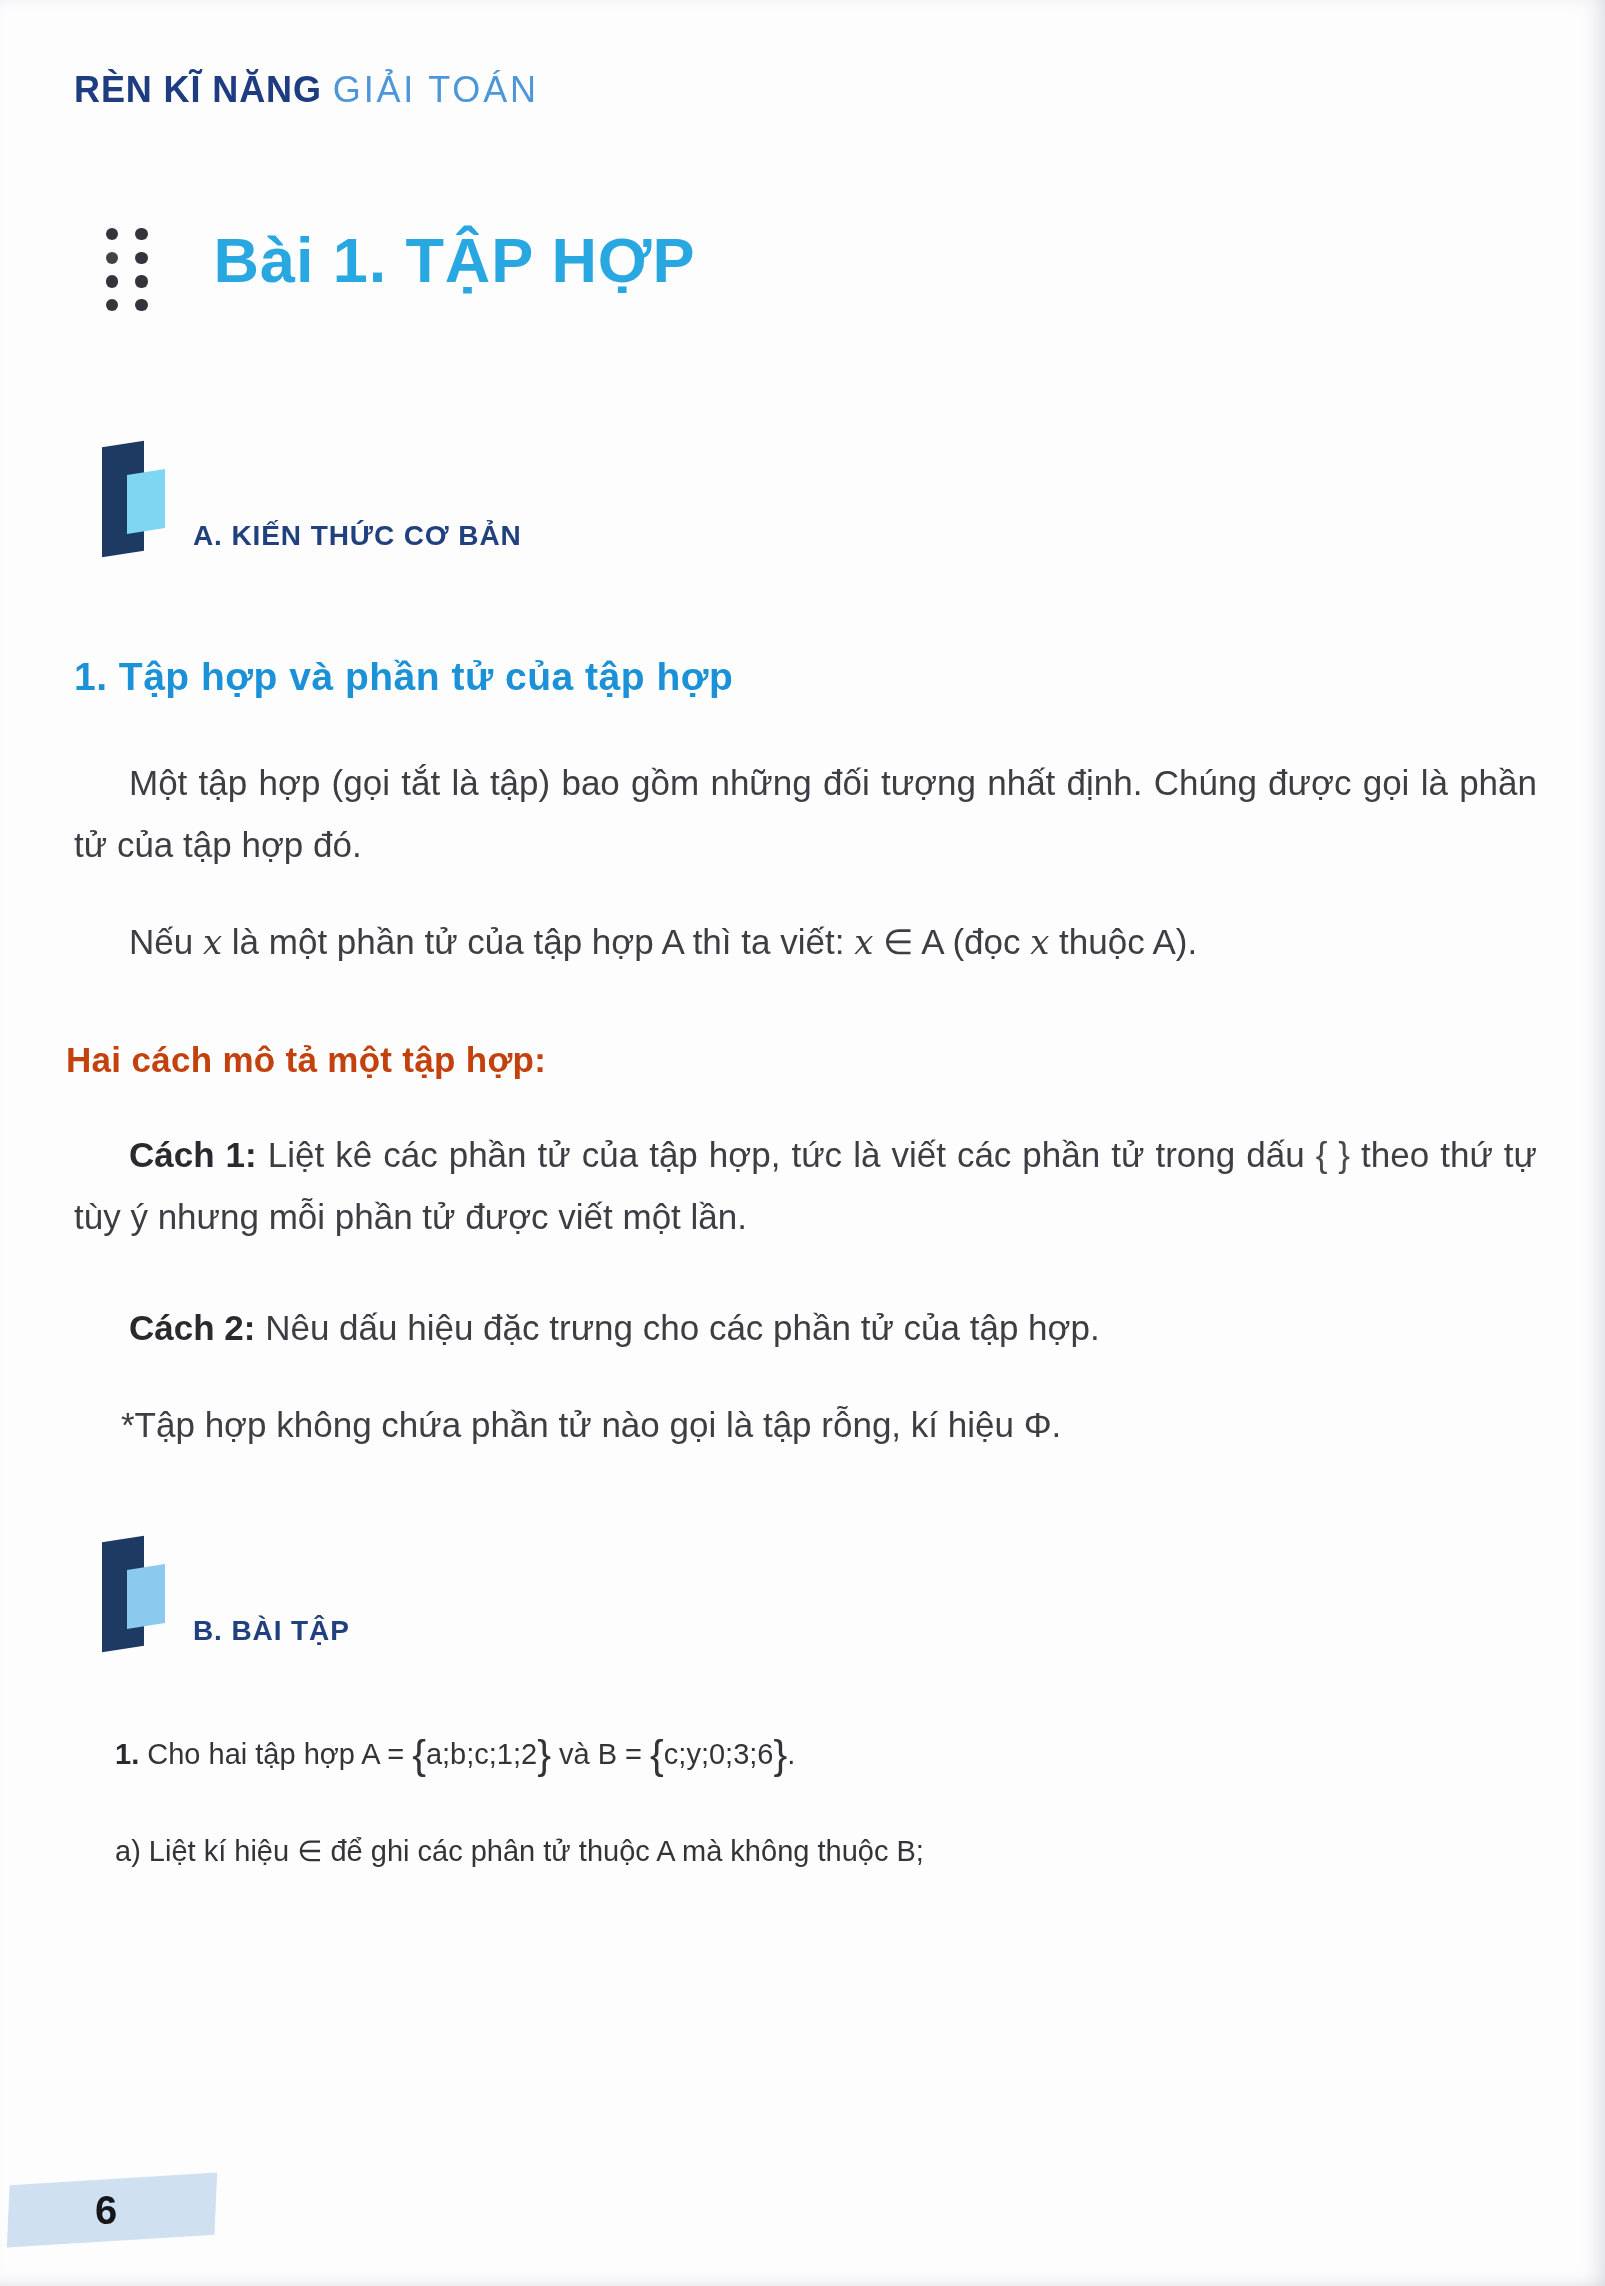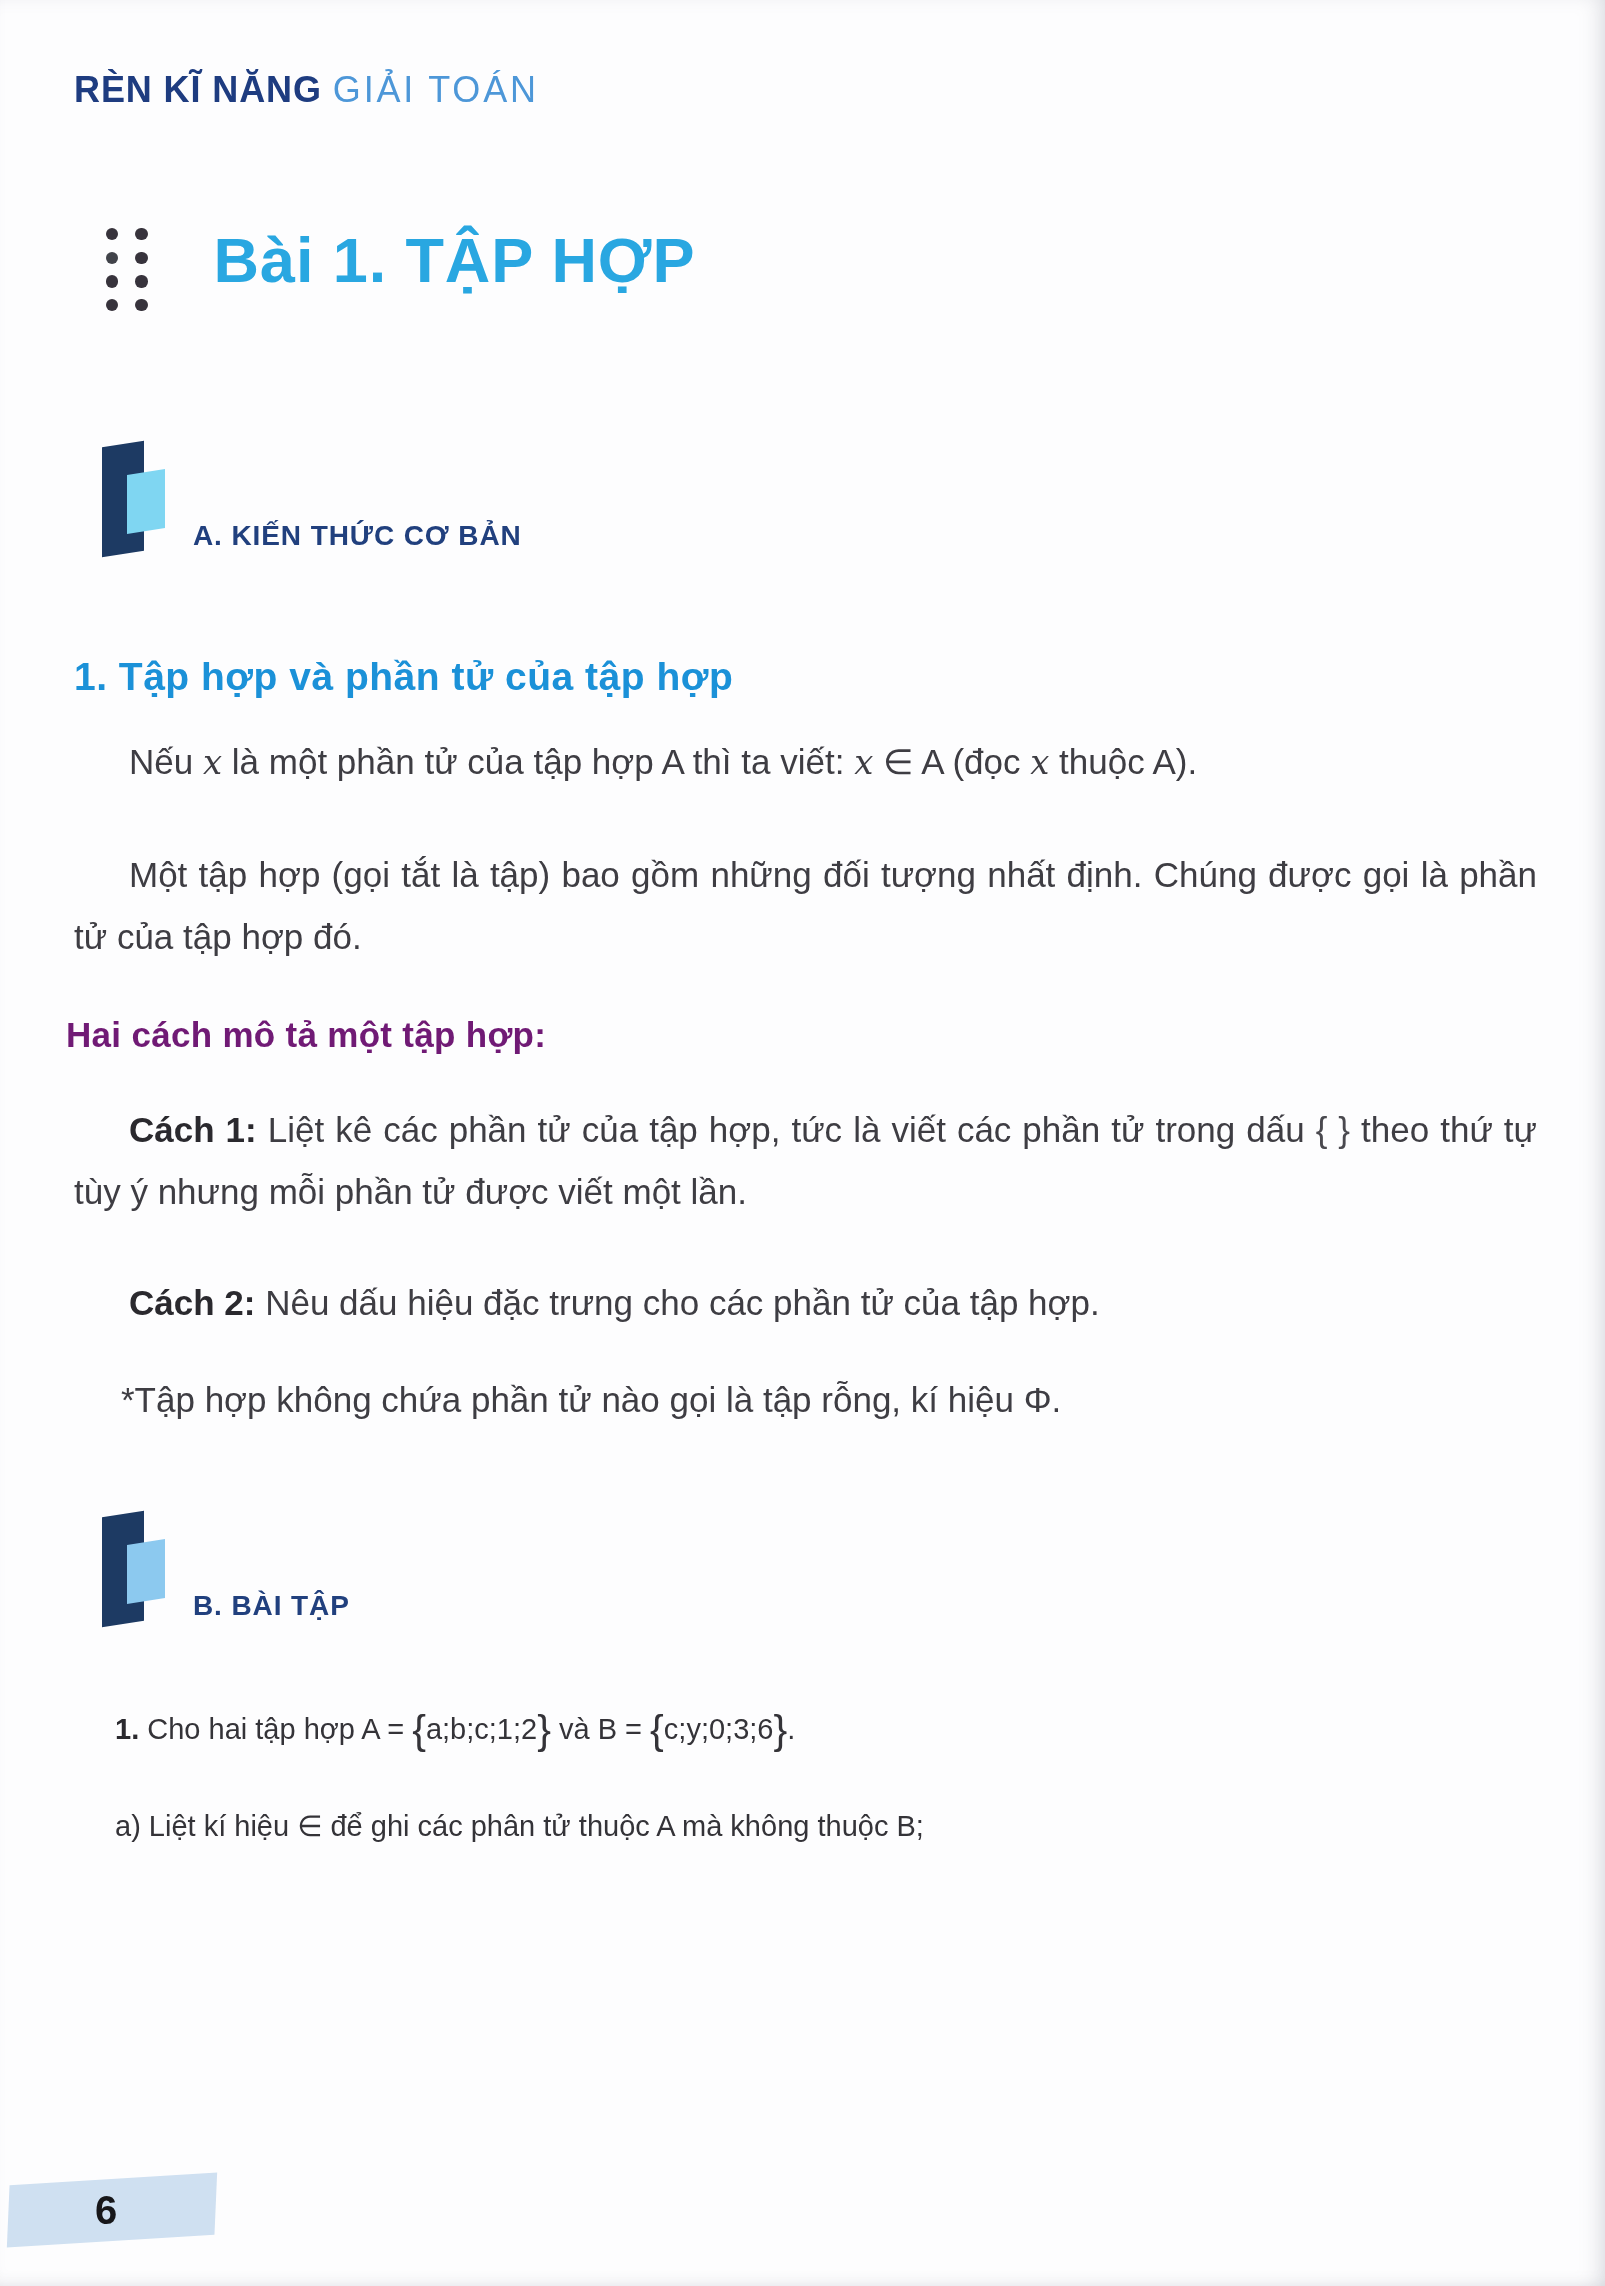--- a/index.html
+++ b/index.html
@@ -49,21 +49,21 @@
   
   .para{
     margin-left:74px;width:1463px;
     font-size:35px;line-height:62px;
     text-align:justify;text-indent:55px;
     color:#3e3d43;
   }
   .p-intro{margin-top:51px;}
   .p-x{margin-top:30px;}
   .p-y{margin-top:40px;}
-  .lead-bold{margin:47px 0 0 66px;font-size:35px;font-weight:700;color:#701a75;letter-spacing:0.3px;}
+  .lead-bold{margin:67px 0 0 66px;font-size:35px;font-weight:700;color:#c2410c;letter-spacing:0.3px;}
   .p-cach1{margin-top:44px;}
   .p-cach2{margin-top:49px;}
   .p-note{margin-top:34px;text-indent:47px;}
 
   
   .exercise{margin-left:115px;width:1420px;font-size:29px;line-height:68px;color:#343338;}
   .ex-1{margin-top:66px;}
   .ex-a{margin-top:24.6px;}
 
   
@@ -114,23 +114,23 @@
   <div class="section-row sec-a">
     <div class="mark mark-a">
       <div class="m-dark"></div>
       <div class="m-lite"></div>
     </div>
     <div class="section-title">A. KIẾN THỨC CƠ BẢN</div>
   </div>
 
   <div class="sub-heading sub-1">1. Tập hợp và phần tử của tập hợp</div>
 
+  <p class="para p-intro">Một tập hợp (gọi tắt là tập) bao gồm những đối tượng nhất định. Chúng được gọi là phần tử của tập hợp đó.</p>
+
   <p class="para p-x"><span>Nếu </span><span class="r-i">x</span><span> là một phần tử của tập hợp A thì ta viết: </span><span class="r-i">x</span><span> ∈ A (đọc </span><span class="r-i">x</span><span> thuộc A).</span></p>
-
-  <p class="para p-intro">Một tập hợp (gọi tắt là tập) bao gồm những đối tượng nhất định. Chúng được gọi là phần tử của tập hợp đó.</p>
 
 
 
   <div class="lead-bold">Hai cách mô tả một tập hợp:</div>
 
   <p class="para p-cach1"><span class="r-b">Cách 1:</span><span> Liệt kê các phần tử của tập hợp, tức là viết các phần tử trong dấu </span><span class="r-brace">{ }</span><span> theo thứ tự tùy ý nhưng mỗi phần tử được viết một lần.</span></p>
 
   <p class="para p-cach2"><span class="r-b">Cách 2:</span><span> Nêu dấu hiệu đặc trưng cho các phần tử của tập hợp.</span></p>
 
   <p class="para p-note">*Tập hợp không chứa phần tử nào gọi là tập rỗng, kí hiệu Φ.</p>

